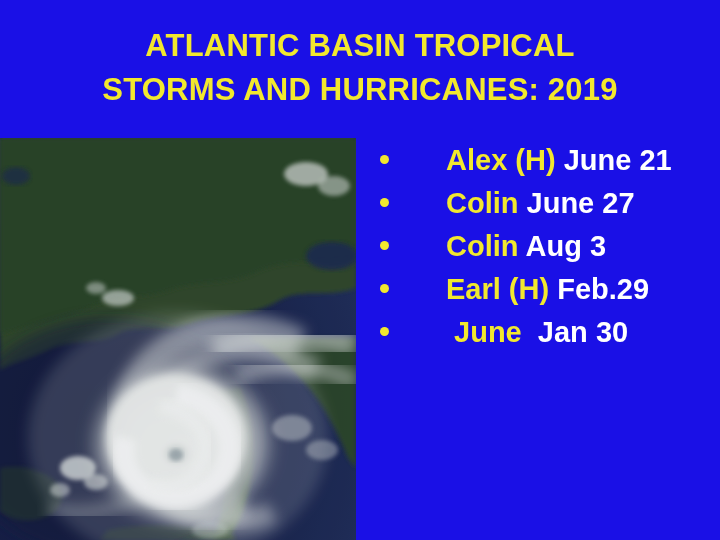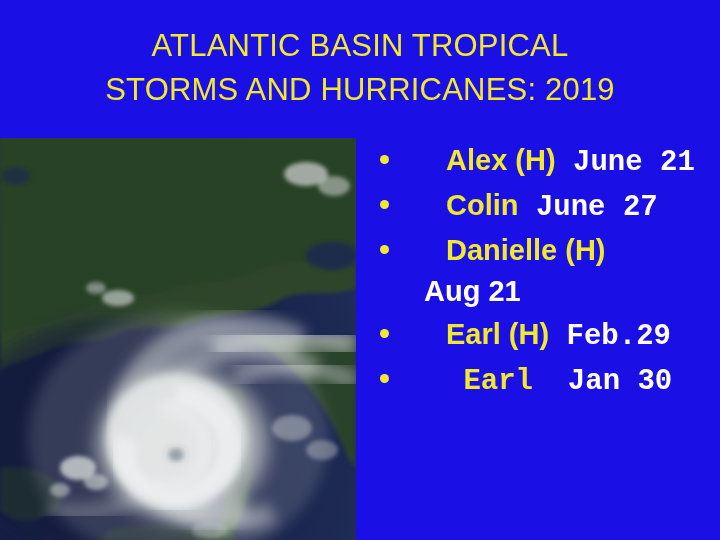--- a/index.html
+++ b/index.html
@@ -24,21 +24,21 @@
 
   
   #title-block {
     position: absolute;
     left: 0;
     top: 24px;
     width: 720px;
     text-align: center;
     color: #f2e82e;
     font-size: 31px;
-    font-weight: normal;
+    font-weight: bold;
     line-height: 44px;
     letter-spacing: 0.2px;
     white-space: nowrap;
   }
   #title-block .tline { display: block; }
 
   
   #satellite {
     position: absolute;
     left: 0;
@@ -75,21 +75,21 @@
     border-radius: 50%;
     background: #f2e82e;
   }
   .storm-name { color: #f2e82e; margin-left: 44px; }
   .storm-date { color: #ffffff; }
   .wrap-line {
     display: block;
     padding-left: 22px;
     color: #ffffff;
   }
-  .lead-space { white-space: pre; font-family: Liberation Mono, monospace; }
+  .lead-space { white-space: pre; }
 </style>
 </head>
 <body>
 
 <div id="slide">
 
   <div id="title-block">
     <span class="tline">ATLANTIC BASIN TROPICAL</span>
     <span class="tline">STORMS AND HURRICANES: 2019</span>
   </div>
@@ -196,31 +196,30 @@
     <div class="bullet-row">
       <span class="bullet-dot"></span>
       <span class="storm-name">Alex (H)</span><span class="storm-date lead-space"> June 21</span>
     </div>
 
     <div class="bullet-row">
       <span class="bullet-dot"></span>
       <span class="storm-name">Colin</span><span class="storm-date lead-space"> June 27</span>
     </div>
 
-
-    <div class="bullet-row">
-      <span class="bullet-dot"></span>
-      <span class="storm-name">Danielle (H)</span>
-      <span class="wrap-line">Aug 21</span>
-    </div>
+    <div class="bullet-row">
+      <span class="bullet-dot"></span>
+      <span class="storm-name">Colin</span><span class="storm-date lead-space"> Aug 3</span>
+    </div>
+
 
     <div class="bullet-row">
       <span class="bullet-dot"></span>
       <span class="storm-name">Earl (H)</span><span class="storm-date lead-space"> Feb.29</span>
     </div>
 
     <div class="bullet-row">
       <span class="bullet-dot"></span>
-      <span class="storm-name lead-space"> Earl</span><span class="storm-date lead-space">  Jan 30</span>
+      <span class="storm-name lead-space"> June</span><span class="storm-date lead-space">  Jan 30</span>
     </div>
 
   </div>
 </div>
 
 </body></html>

